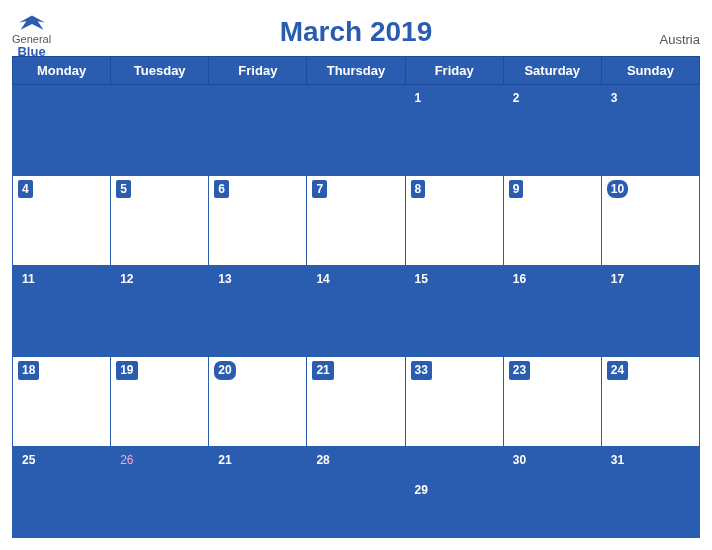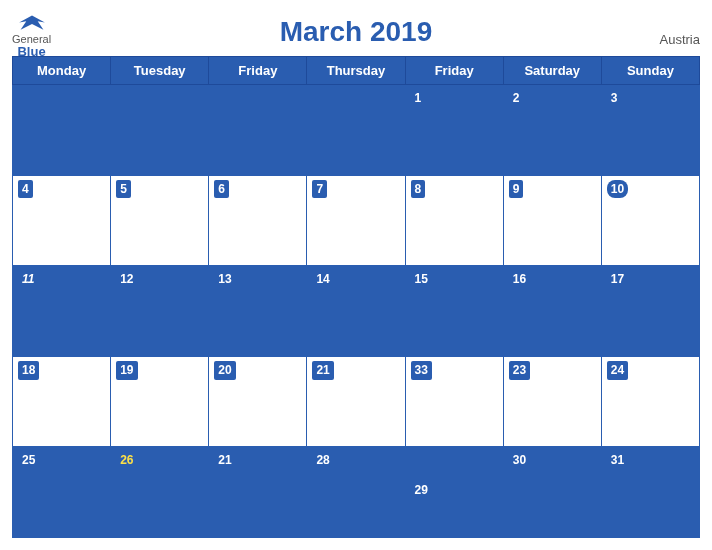--- a/index.html
+++ b/index.html
@@ -145,40 +145,40 @@
         <tr class="week-row">
           <td><span class="day-num" style="background: rgb(42, 93, 176); color: rgb(255, 255, 255);">4</span></td>
           <td><span class="day-num" style="background: rgb(42, 93, 176); color: rgb(255, 255, 255);">5</span></td>
           <td><span class="day-num" style="background: rgb(42, 93, 176); color: rgb(255, 255, 255);">6</span></td>
           <td><span class="day-num" style="background: rgb(42, 93, 176); color: rgb(255, 255, 255);">7</span></td>
           <td><span class="day-num" style="background: rgb(42, 93, 176); color: rgb(255, 255, 255);">8</span></td>
           <td><span class="day-num" style="background: rgb(42, 93, 176); color: rgb(255, 255, 255);">9</span></td>
           <td><span class="day-num" style="background: rgb(42, 93, 176); color: rgb(255, 255, 255); border-radius: 8px;">10</span></td>
         </tr>
         <tr class="week-row header-row">
-          <td style="background-color: rgb(42, 93, 176); font-style: italic;"><span class="day-num" style="background: transparent; color: rgb(255, 255, 255); font-weight: bold;">11</span></td>
+          <td style="background-color: rgb(42, 93, 176);"><span class="day-num" style="background: transparent; color: rgb(255, 255, 255); font-weight: bold;">11</span></td>
           <td style="background-color: rgb(42, 93, 176);"><span class="day-num" style="background: transparent; color: rgb(255, 255, 255); font-weight: bold;">12</span></td>
           <td style="background-color: rgb(42, 93, 176);"><span class="day-num" style="background: transparent; color: rgb(255, 255, 255); font-weight: bold;">13</span></td>
           <td style="background-color: rgb(42, 93, 176);"><span class="day-num" style="background: transparent; color: rgb(255, 255, 255); font-weight: bold;">14</span></td>
           <td style="background-color: rgb(42, 93, 176);"><span class="day-num" style="background: transparent; color: rgb(255, 255, 255); font-weight: bold;">15</span></td>
           <td style="background-color: rgb(42, 93, 176);"><span class="day-num" style="background: transparent; color: rgb(255, 255, 255); font-weight: bold;">16</span></td>
           <td style="background-color: rgb(42, 93, 176);"><span class="day-num" style="background: transparent; color: rgb(255, 255, 255); font-weight: bold;">17</span></td>
         </tr>
         <tr class="week-row">
           <td><span class="day-num" style="background: rgb(42, 93, 176); color: rgb(255, 255, 255);">18</span></td>
           <td><span class="day-num" style="background: rgb(42, 93, 176); color: rgb(255, 255, 255); text-align: right;">19</span></td>
-          <td><span class="day-num" style="background: rgb(42, 93, 176); color: rgb(255, 255, 255);">20</span></td>
+          <td><span class="day-num" style="background: rgb(42, 93, 176); color: rgb(255, 255, 255); border-radius: 7px;">20</span></td>
           <td><span class="day-num" style="background: rgb(42, 93, 176); color: rgb(255, 255, 255);">21</span></td>
           <td><span class="day-num" style="background: rgb(42, 93, 176); color: rgb(255, 255, 255);">33</span></td>
           <td><span class="day-num" style="background: rgb(42, 93, 176); color: rgb(255, 255, 255);">23</span></td>
           <td><span class="day-num" style="background: rgb(42, 93, 176); color: rgb(255, 255, 255);">24</span></td>
         </tr>
         <tr class="week-row header-row">
           <td style="background-color: rgb(42, 93, 176);"><span class="day-num" style="background: transparent; color: rgb(255, 255, 255); font-weight: bold;">25</span></td>
-          <td style="background-color: rgb(42, 93, 176);"><span class="day-num" style="background: transparent; color: #fde047; font-weight: bold;">26</span></td>
+          <td style="background-color: rgb(42, 93, 176);"><span class="day-num" style="background: transparent; color: #f9a8d4; font-weight: normal;">26</span></td>
           <td style="background-color: rgb(42, 93, 176);"><span class="day-num" style="background: transparent; color: rgb(255, 255, 255); font-weight: bold;">21</span></td>
           <td style="background-color: rgb(42, 93, 176);"><span class="day-num" style="background: transparent; color: rgb(255, 255, 255); font-weight: bold;">28</span></td>
           <td style="background-color: rgb(42, 93, 176);"><span class="day-num" style="background: transparent; color: rgb(255, 255, 255); font-weight: bold; margin-top: 31px;">29</span></td>
           <td style="background-color: rgb(42, 93, 176);"><span class="day-num" style="background: transparent; color: rgb(255, 255, 255); font-weight: bold;">30</span></td>
           <td style="background-color: rgb(42, 93, 176);"><span class="day-num" style="background: transparent; color: rgb(255, 255, 255); font-weight: bold;">31</span></td>
         </tr>
       </tbody>
   </table>
 </div>
 

